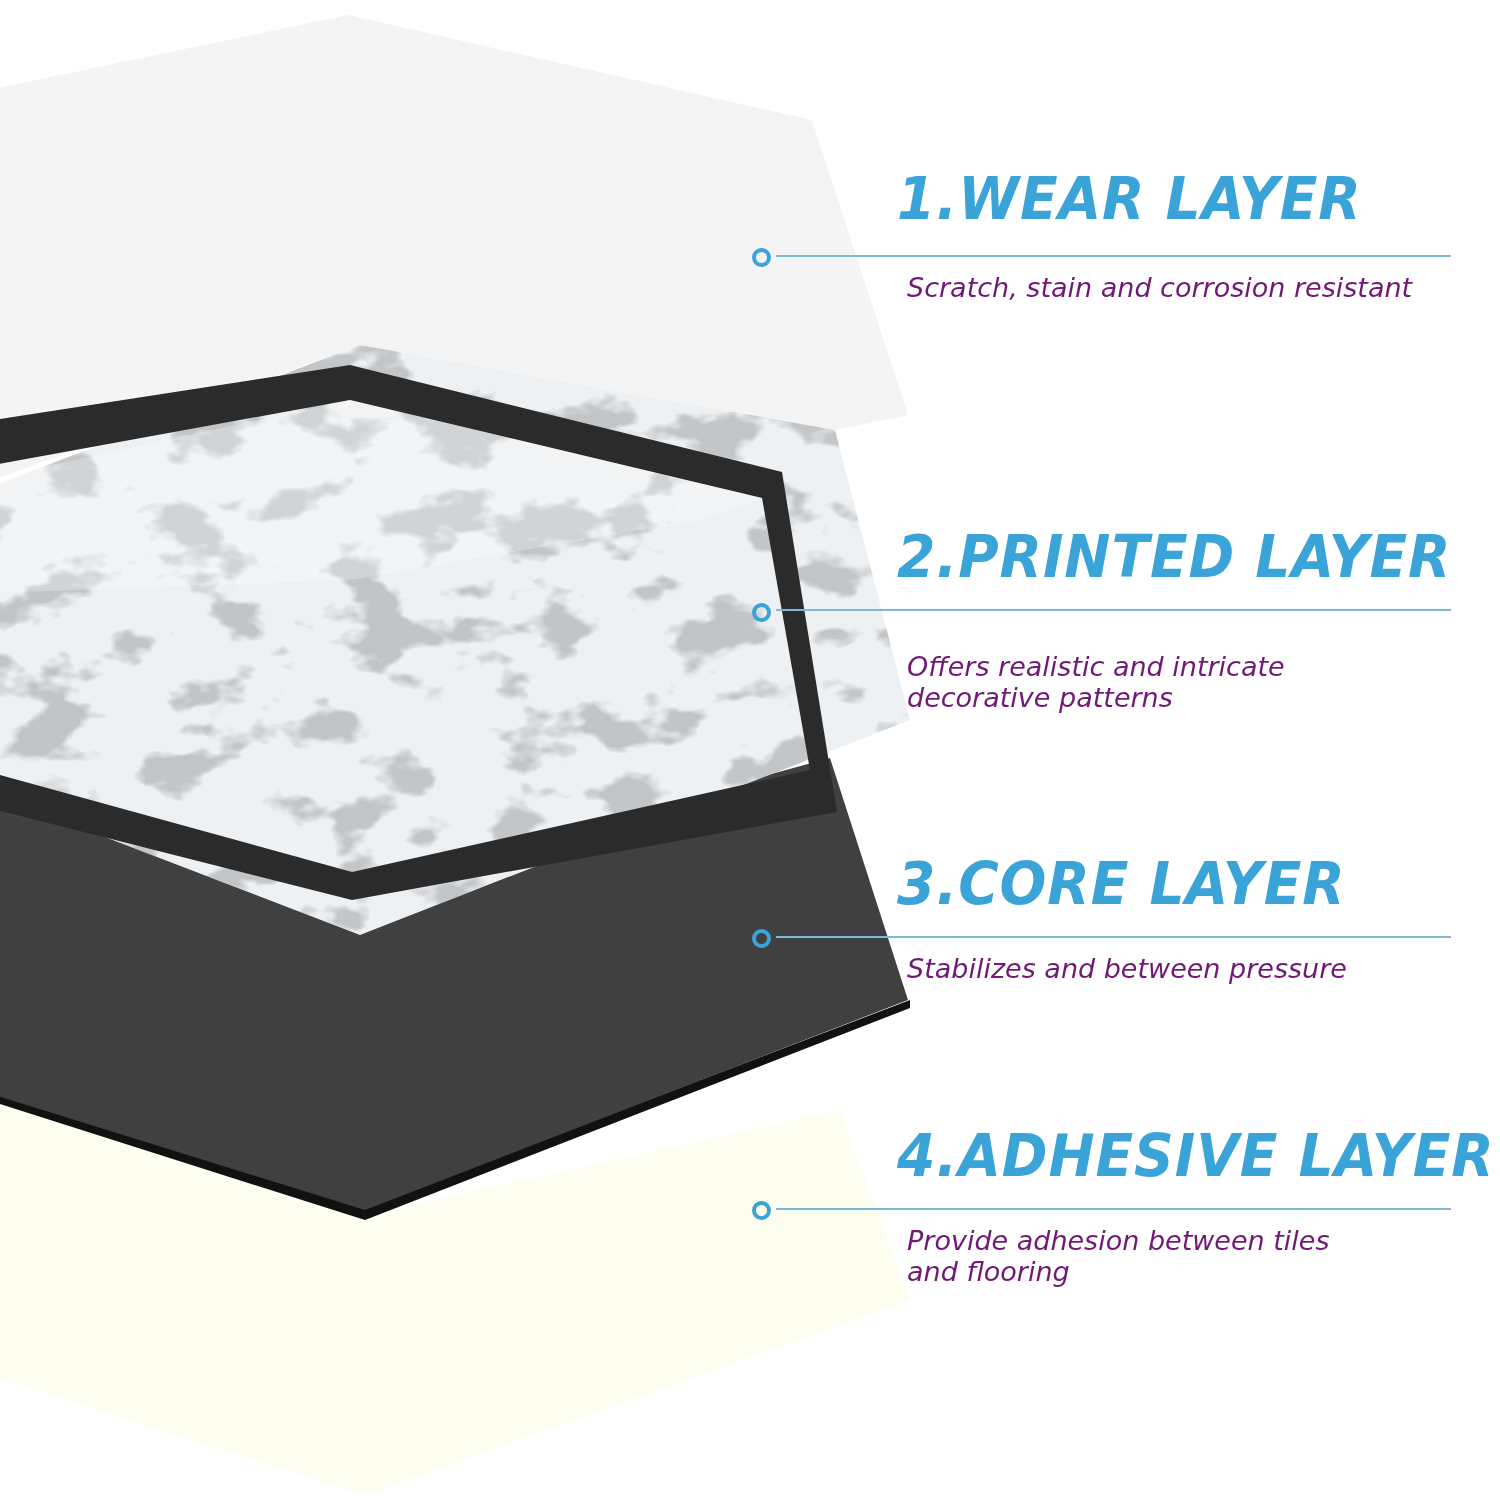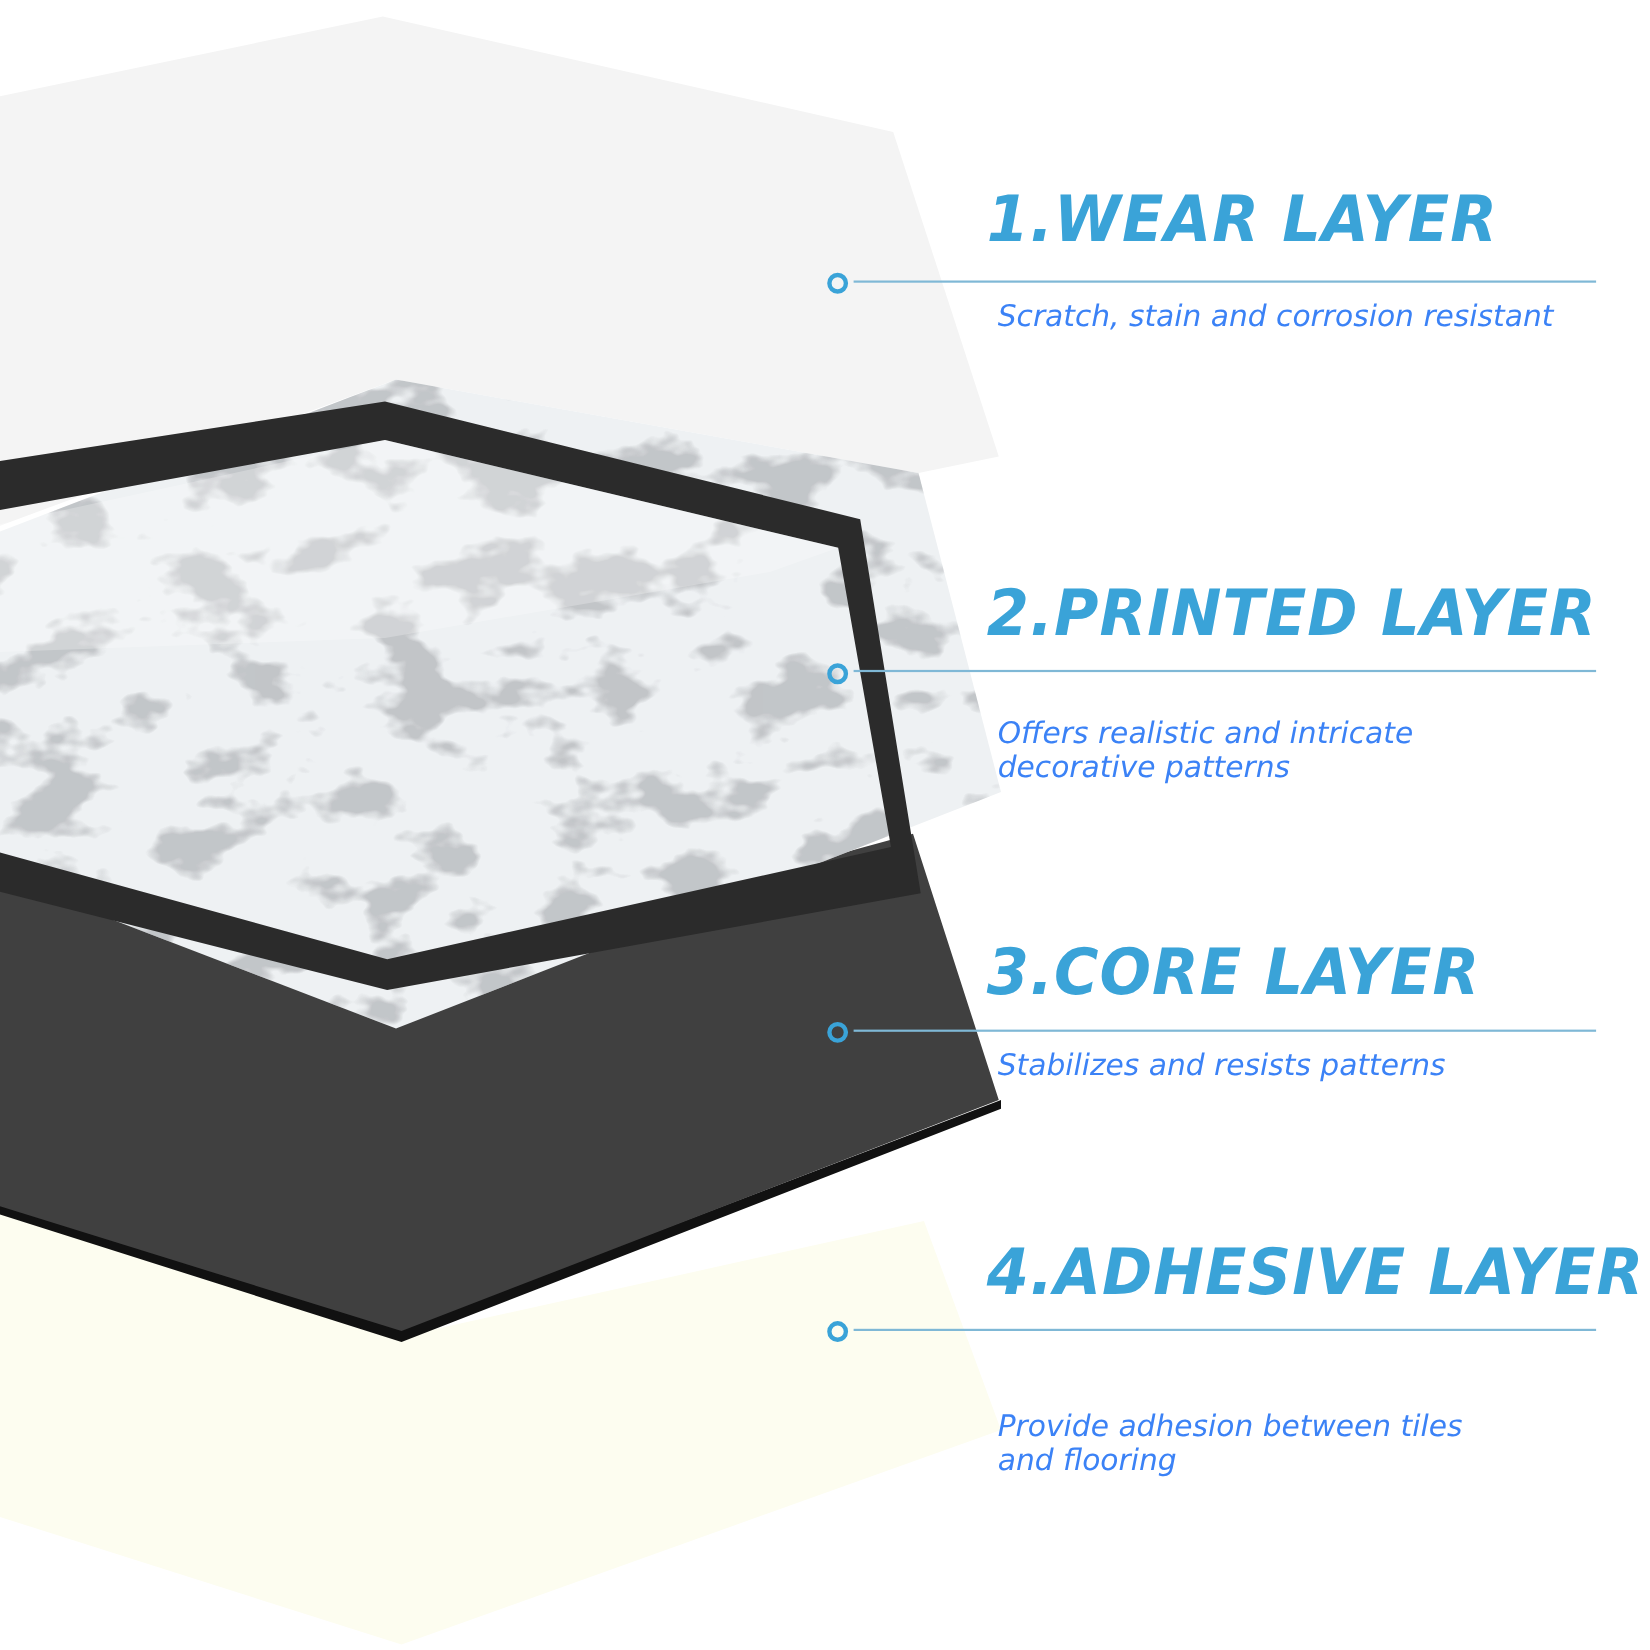--- a/index.html
+++ b/index.html
@@ -12,21 +12,21 @@
       font-size: 58px; letter-spacing: 1px; color: #3aa3d8; white-space: nowrap;
       transform: scaleX(0.95); transform-origin: left center;
     }
     .connector-line { position: absolute; left: 776px; width: 675px; height: 2px; background: #7fb8d6; }
     .connector-dot {
       position: absolute; left: 752px; width: 19px; height: 19px; border-radius: 50%;
       border: 4px solid #3aa3d8; background: transparent; box-sizing: border-box;
     }
     .layer-desc {
       position: absolute; left: 907px; font-family: "DejaVu Sans", sans-serif; font-style: italic;
-      font-size: 27px; line-height: 31px; color: #3b82f6; white-space: pre-line;
+      font-size: 27px; line-height: 31px; color: #701a75; white-space: pre-line;
     }
   </style>
 </head>
 <body>
 
 <svg id="scene" viewBox="0 0 1500 1500" xmlns="http://www.w3.org/2000/svg">
   <defs>
     <filter id="marbleNoise" x="0" y="0" width="100%" height="100%">
       <feTurbulence type="fractalNoise" baseFrequency="0.012 0.02" numOctaves="4" seed="7" result="n"></feTurbulence>
       <feColorMatrix in="n" type="matrix" values="0 0 0 0 0.35  0 0 0 0 0.36  0 0 0 0 0.38  0 0 0 -9 4.2" result="veins"></feColorMatrix>
@@ -65,22 +65,22 @@
   <div class="connector-dot" style="top:603px"></div>
   <div class="connector-line" style="top:609px"></div>
   <div class="layer-desc" style="top:651px">Offers realistic and intricate
 decorative patterns</div>
 </div>
 
 <div class="label-block">
   <div class="layer-title" style="top:850px">3.CORE LAYER</div>
   <div class="connector-dot" style="top:929px"></div>
   <div class="connector-line" style="top:936px"></div>
-  <div class="layer-desc" style="top:953px">Stabilizes and resists patterns</div>
+  <div class="layer-desc" style="top:953px">Stabilizes and between pressure</div>
 </div>
 
 <div class="label-block">
   <div class="layer-title" style="top:1122px">4.ADHESIVE LAYER</div>
   <div class="connector-dot" style="top:1201px"></div>
   <div class="connector-line" style="top:1208px"></div>
-  <div class="layer-desc" style="top:1281px">Provide adhesion between tiles
+  <div class="layer-desc" style="top:1225px">Provide adhesion between tiles
 and flooring</div>
 </div>
 
 </body></html>

